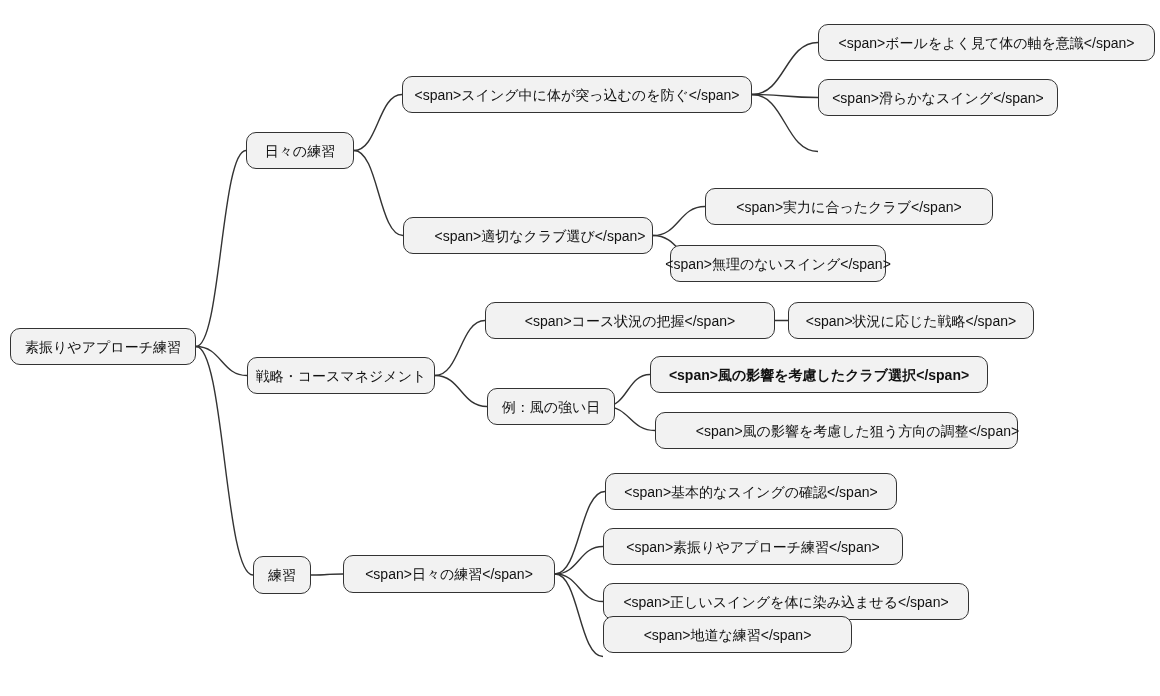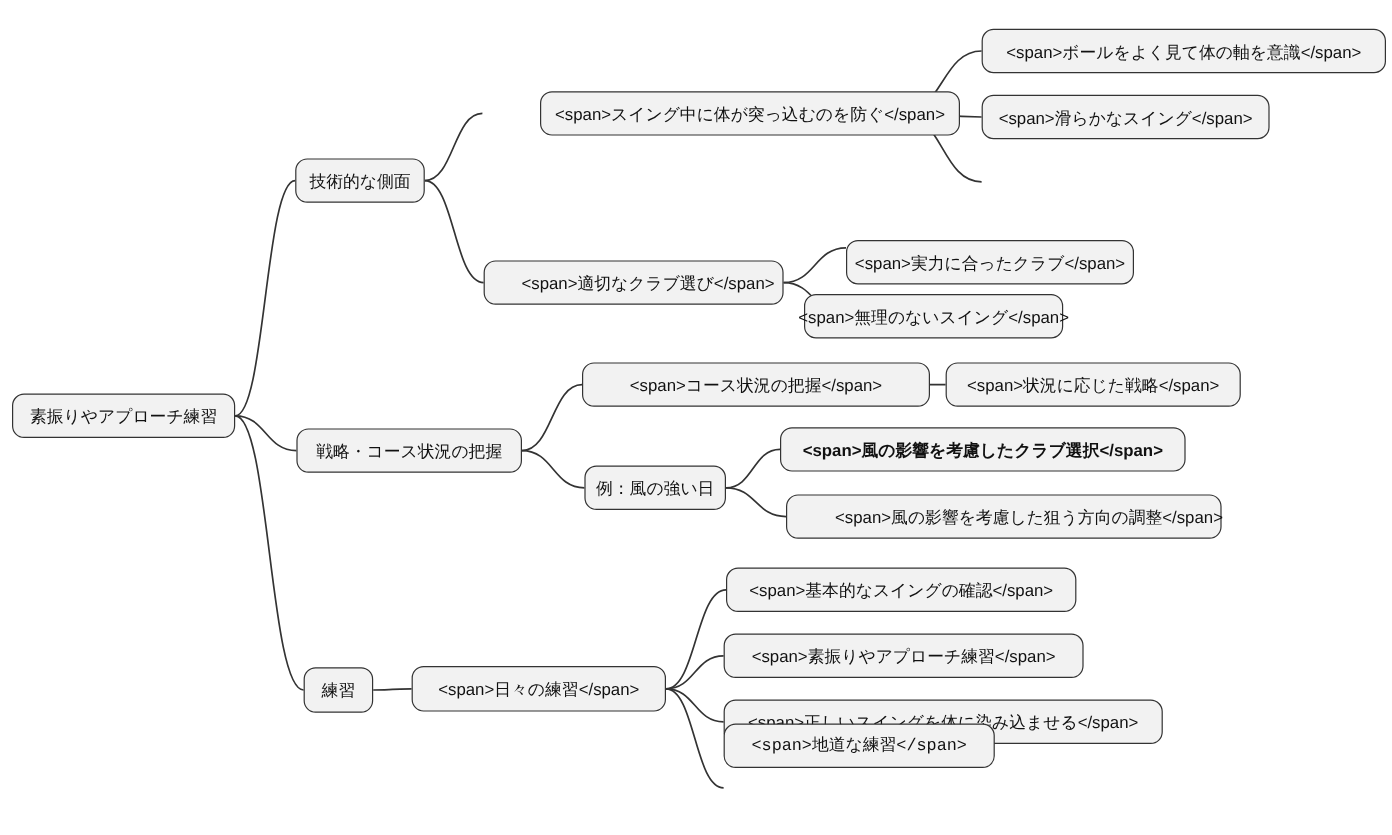--- a/index.html
+++ b/index.html
@@ -70,50 +70,50 @@
       <path d="M 555 574 C 580 574, 580 491.5, 605 491.5" class="edge"></path>
       <path d="M 555 574 C 579 574, 579 546.5, 603 546.5" class="edge"></path>
       <path d="M 555 574 C 579 574, 579 601.5, 603 601.5" class="edge"></path>
       <path d="M 555 574 C 579 574, 579 656.5, 603 656.5" class="edge"></path>
     </svg>
 
 <div class="node" style="left: 10px; top: 328px; width: 186px; height: 37px;">
       <span>素振りやアプローチ練習</span>
     </div>
     <div class="node" style="left: 246px; top: 132px; width: 108px; height: 37px;">
-      <span>技術的な側面</span>
+      <span>日々の練習</span>
     </div>
     <div class="node" style="left: 247px; top: 357px; width: 188px; height: 37px;">
-      <span>戦略・コース状況の把握</span>
+      <span>戦略・コースマネジメント</span>
     </div>
     <div class="node" style="left: 253px; top: 556px; width: 58px; height: 38px;">
       <span>練習</span>
     </div>
-    <div class="node" style="left: 402px; top: 76px; width: 350px; height: 37px; margin-left: 48px;">
+    <div class="node" style="left: 402px; top: 76px; width: 350px; height: 37px;">
       <span>&lt;span&gt;スイング中に体が突っ込むのを防ぐ&lt;/span&gt;</span>
     </div>
     <div class="node" style="left: 403px; top: 217px; width: 250px; height: 37px; padding-left: 24px;">
       <span>&lt;span&gt;適切なクラブ選び&lt;/span&gt;</span>
     </div>
     <div class="node" style="left: 818px; top: 24px; width: 337px; height: 37px;">
       <span>&lt;span&gt;ボールをよく見て体の軸を意識&lt;/span&gt;</span>
     </div>
     <div class="node" style="left: 818px; top: 79px; width: 240px; height: 37px;">
       <span>&lt;span&gt;滑らかなスイング&lt;/span&gt;</span>
     </div>
-    <div class="node" style="left: 705px; top: 188px; width: 240px; height: 37px; margin-top: 12px;">
+    <div class="node" style="left: 705px; top: 188px; width: 288px; height: 37px;">
       <span>&lt;span&gt;実力に合ったクラブ&lt;/span&gt;</span>
     </div>
     <div class="node" style="left: 670px; top: 245px; width: 216px; height: 37px;">
       <span>&lt;span&gt;無理のないスイング&lt;/span&gt;</span>
     </div>
     <div class="node" style="left: 485px; top: 302px; width: 290px; height: 37px;">
       <span>&lt;span&gt;コース状況の把握&lt;/span&gt;</span>
     </div>
-    <div class="node" style="left: 487px; top: 388px; width: 118px; height: 37px;">
+    <div class="node" style="left: 487px; top: 388px; width: 128px; height: 37px;">
       <span>例：風の強い日</span>
     </div>
     <div class="node" style="left: 788px; top: 302px; width: 246px; height: 37px;">
       <span>&lt;span&gt;状況に応じた戦略&lt;/span&gt;</span>
     </div>
     <div class="node" style="left: 650px; top: 356px; width: 338px; height: 37px; font-weight: bold;">
       <span>&lt;span&gt;風の影響を考慮したクラブ選択&lt;/span&gt;</span>
     </div>
     <div class="node" style="left: 655px; top: 412px; width: 363px; height: 37px; padding-left: 42px;">
       <span>&lt;span&gt;風の影響を考慮した狙う方向の調整&lt;/span&gt;</span>
@@ -123,16 +123,16 @@
     </div>
     <div class="node" style="left: 605px; top: 473px; width: 292px; height: 37px;">
       <span>&lt;span&gt;基本的なスイングの確認&lt;/span&gt;</span>
     </div>
     <div class="node" style="left: 603px; top: 528px; width: 300px; height: 37px;">
       <span>&lt;span&gt;素振りやアプローチ練習&lt;/span&gt;</span>
     </div>
     <div class="node" style="left: 603px; top: 583px; width: 366px; height: 37px;">
       <span>&lt;span&gt;正しいスイングを体に染み込ませる&lt;/span&gt;</span>
     </div>
-    <div class="node" style="left: 603px; top: 603px; width: 226px; height: 37px; font-family: Liberation Mono, monospace;">
+    <div class="node" style="left: 603px; top: 616px; width: 249px; height: 37px;">
       <span>&lt;span&gt;地道な練習&lt;/span&gt;</span>
     </div>
   </div>
 
 </body></html>

